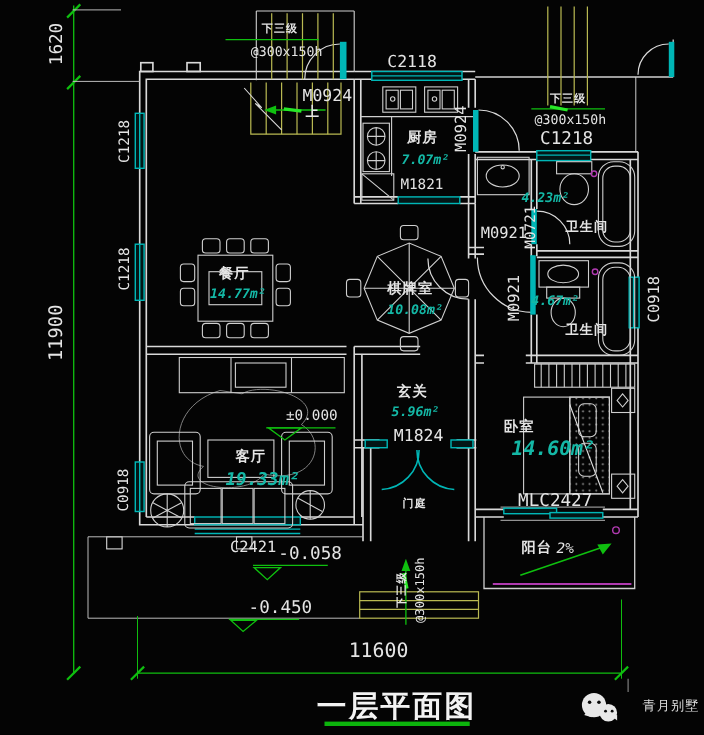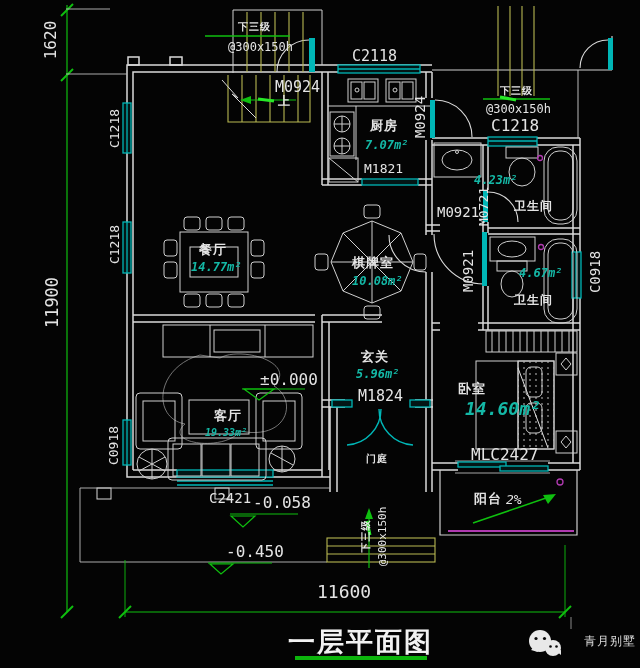--- a/index.html
+++ b/index.html
@@ -285,21 +285,21 @@
     <circle cx="550.5" cy="646.5" r="1.3" fill="#0a0a0a"></circle>
         <circle cx="556.5" cy="646.5" r="1.3" fill="#0a0a0a"></circle>
     <line x1="571" y1="617" x2="571" y2="629" stroke="#888" stroke-width="1"></line>
   </g>
 </svg>
 
   <div class="lbl rot" style="left:28px;top:32px;width:46px;font-size:16px;">1620</div>
   <div class="lbl rot" style="left:22px;top:294px;width:60px;font-size:17px;">11900</div>
   <div class="lbl" style="left:317px;top:583px;font-size:18px;">11600</div>
 
-  <div class="lbl" style="left:260px;top:372px;font-size:16px;">±0.000</div>
+  <div class="lbl" style="left:260px;top:372px;font-size:13px;">±0.000</div>
   <div class="lbl" style="left:253px;top:495px;font-size:16px;">-0.058</div>
   <div class="lbl" style="left:226px;top:544px;font-size:16px;">-0.450</div>
 
   <div class="lbl" style="left:352px;top:49px;font-size:15px;">C2118</div>
   <div class="lbl rot" style="left:89px;top:122px;width:50px;font-size:13px;">C1218</div>
   <div class="lbl rot" style="left:89px;top:238px;width:50px;font-size:13px;">C1218</div>
   <div class="lbl rot" style="left:88px;top:439px;width:50px;font-size:13px;">C0918</div>
   <div class="lbl" style="left:491px;top:118px;font-size:16px;">C1218</div>
   <div class="lbl rot" style="left:570px;top:265px;width:50px;font-size:14px;">C0918</div>
   <div class="lbl" style="left:209px;top:491px;font-size:14px;">C2421</div>
@@ -323,27 +323,27 @@
 
   <div class="lbl cn" style="left:370px;top:119px;font-size:13px;">厨房</div>
   <div class="lbl area" style="left:365px;top:139px;font-size:12px;">7.07m²</div>
   <div class="lbl cn" style="left:199px;top:243px;font-size:13px;">餐厅</div>
   <div class="lbl area" style="left:191px;top:261px;font-size:12px;">14.77m²</div>
   <div class="lbl cn" style="left:352px;top:256px;font-size:13px;">棋牌室</div>
   <div class="lbl area" style="left:352px;top:275px;font-size:12px;">10.08m²</div>
   <div class="lbl cn" style="left:361px;top:350px;font-size:13px;">玄关</div>
   <div class="lbl area" style="left:356px;top:368px;font-size:12px;">5.96m²</div>
   <div class="lbl cn" style="left:214px;top:409px;font-size:13px;">客厅</div>
-  <div class="lbl area" style="left:205px;top:428px;font-size:10px;">19.33m²</div>
+  <div class="lbl area" style="left:205px;top:428px;font-size:16px;">19.33m²</div>
   <div class="lbl cn" style="left:458px;top:382px;font-size:13px;">卧室</div>
   <div class="lbl area" style="left:450px;top:400px;font-size:18px;margin-left:15px;">14.60m²</div>
   <div class="lbl cn" style="left:514px;top:200px;font-size:12px;">卫生间</div>
   <div class="lbl area" style="left:474px;top:174px;font-size:12px;">4.23m²</div>
   <div class="lbl cn" style="left:514px;top:294px;font-size:12px;">卫生间</div>
-  <div class="lbl area" style="left:519px;top:267px;font-size:12px;">4.67m²</div>
+  <div class="lbl area" style="left:483px;top:267px;font-size:12px;">4.67m²</div>
   <div class="lbl cn" style="left:366px;top:454px;font-size:10px;">门庭</div>
   <div class="lbl cn" style="left:474px;top:492px;font-size:13px;">阳台</div>
   <div class="lbl" style="left:506px;top:493px;font-size:13px;font-style:italic;">2%</div>
 
   <div class="title">一层平面图</div>
   <div class="title-underline"></div>
   <div class="wm-text">青月别墅</div>
 
 </div>
 

